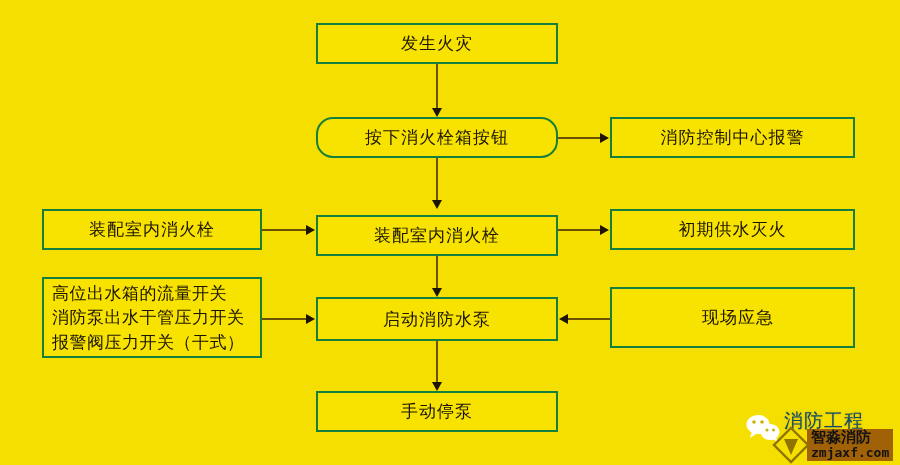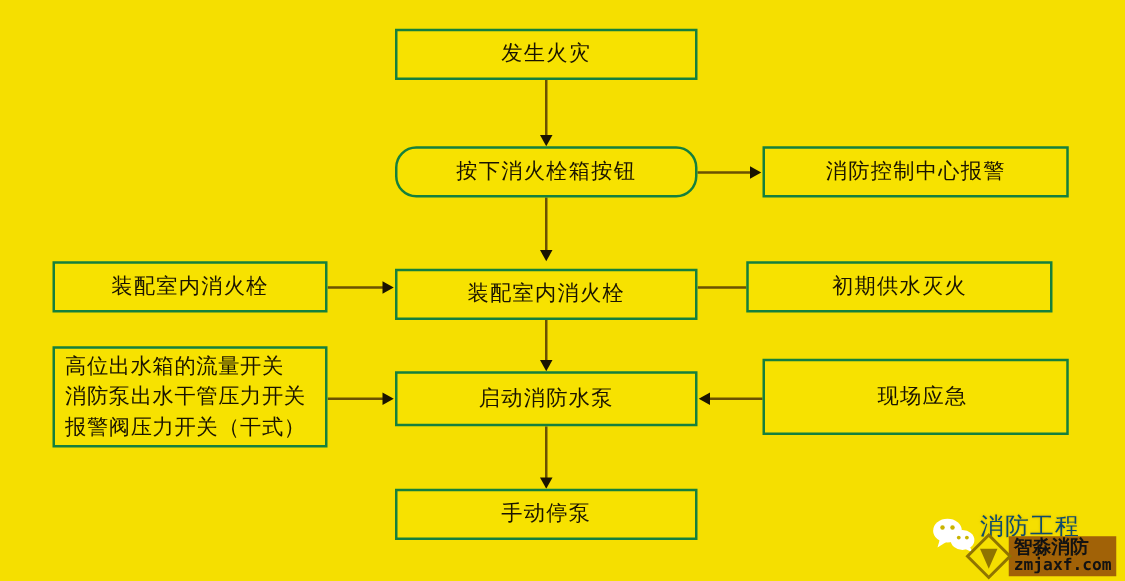--- a/index.html
+++ b/index.html
@@ -200,21 +200,21 @@
       <span>装配室内消火栓</span>
     </span>
   </div>
 
   <div class="node" style="left:316px; top:215px; width:242px; height:41px;">
     <span class="lines">
       <span>装配室内消火栓</span>
     </span>
   </div>
 
-  <div class="node" style="left:597px; top:209px; width:245px; height:41px;">
+  <div class="node" style="left:610px; top:209px; width:245px; height:41px;">
     <span class="lines">
       <span>初期供水灭火</span>
     </span>
   </div>
 
   <div class="node left-align" style="left:42px; top:277px; width:220px; height:81px;">
     <span class="lines">
       <span>高位出水箱的流量开关</span>
       <span>消防泵出水干管压力开关</span>
       <span>报警阀压力开关（干式）</span>

